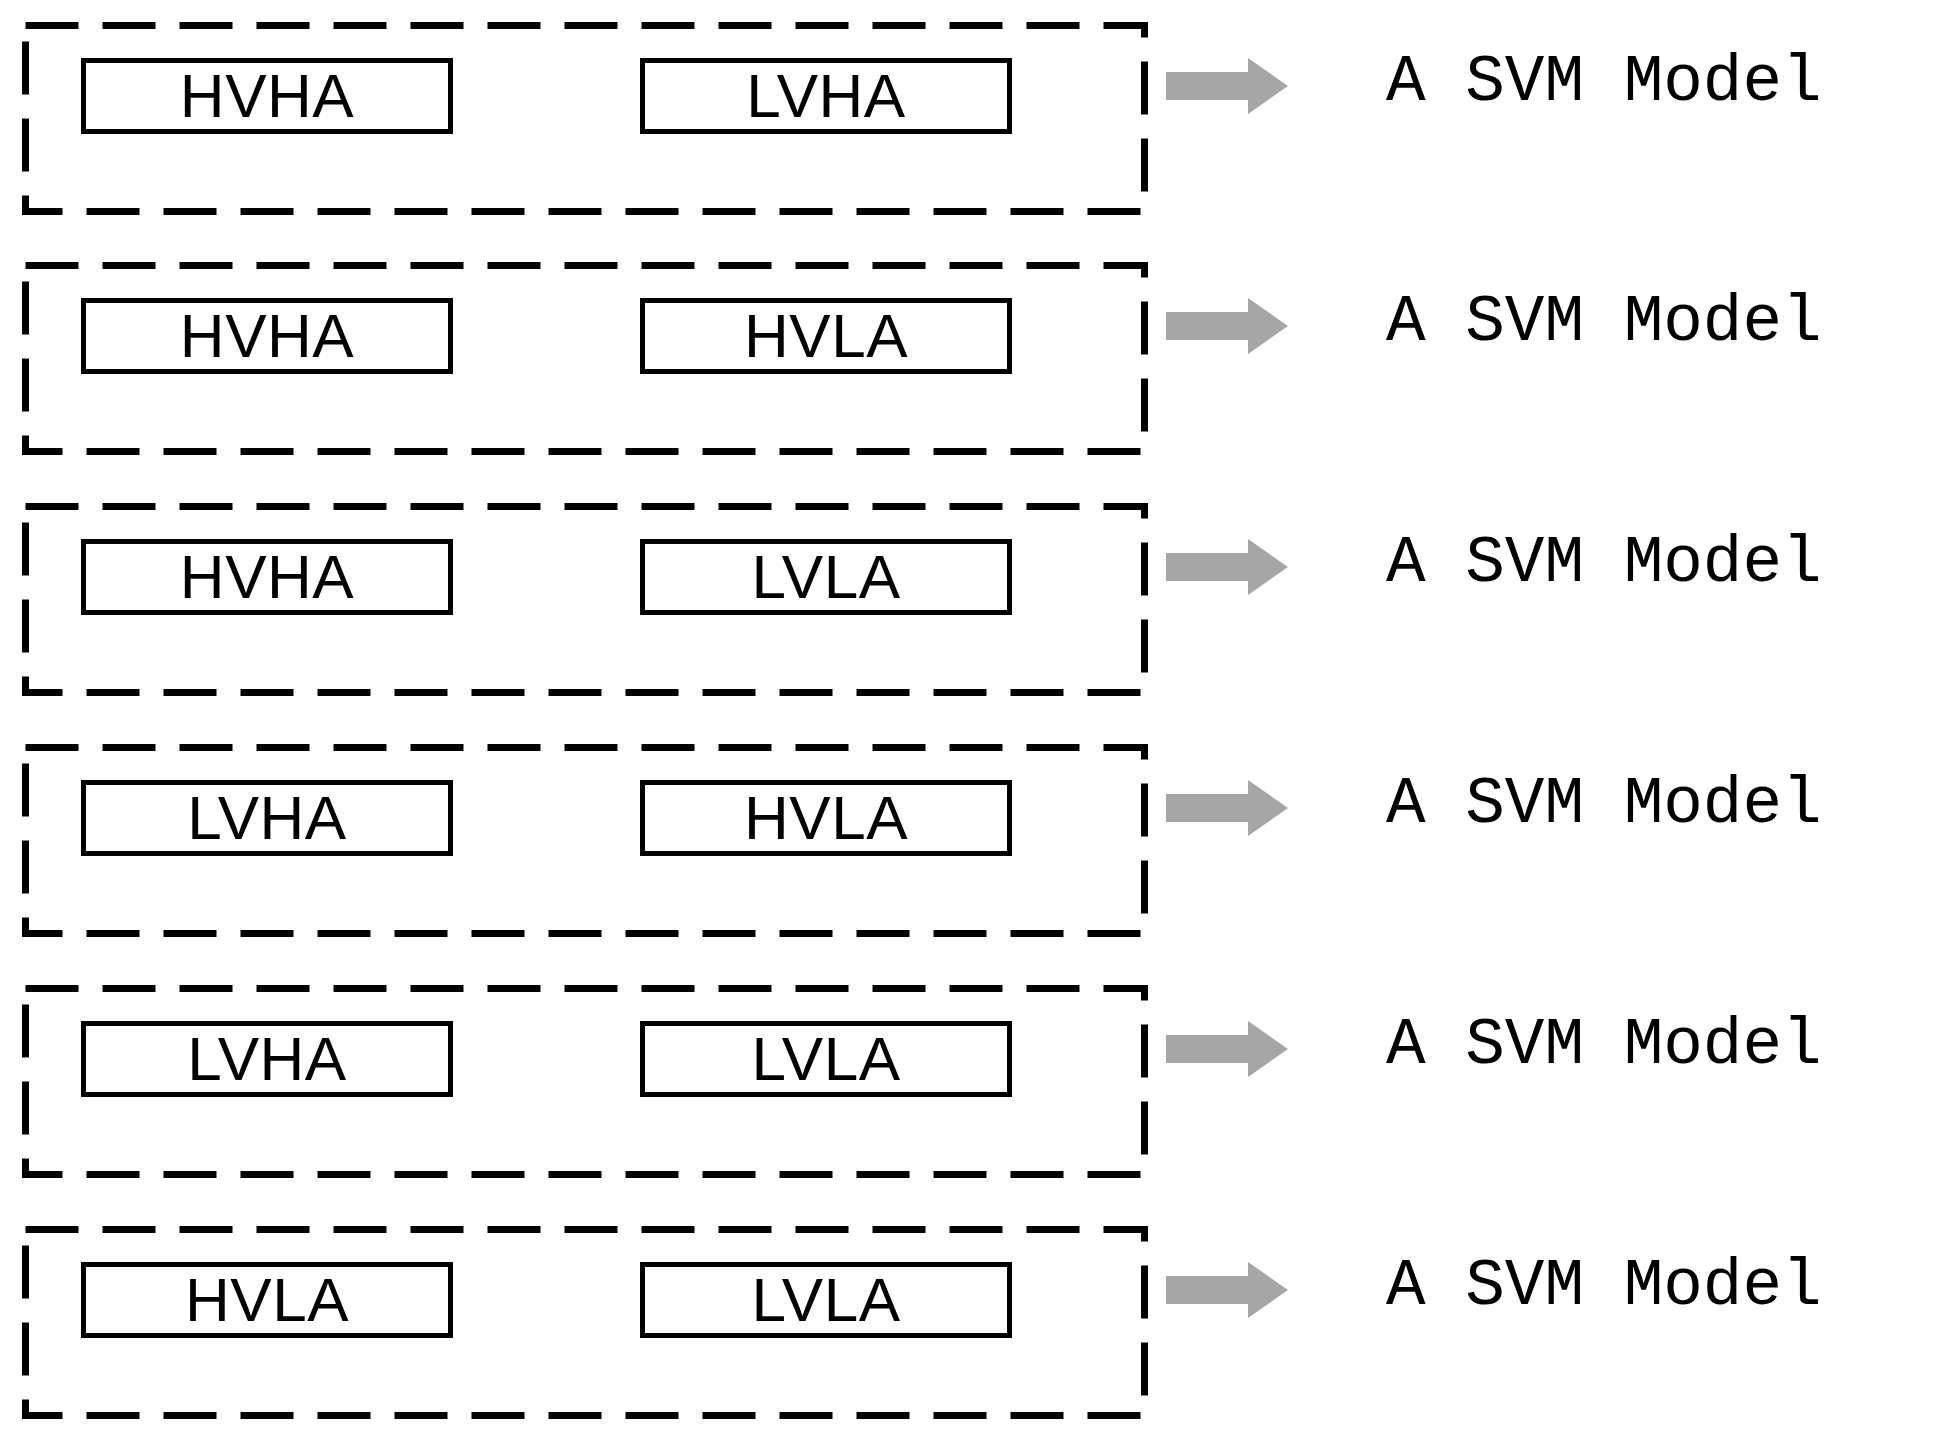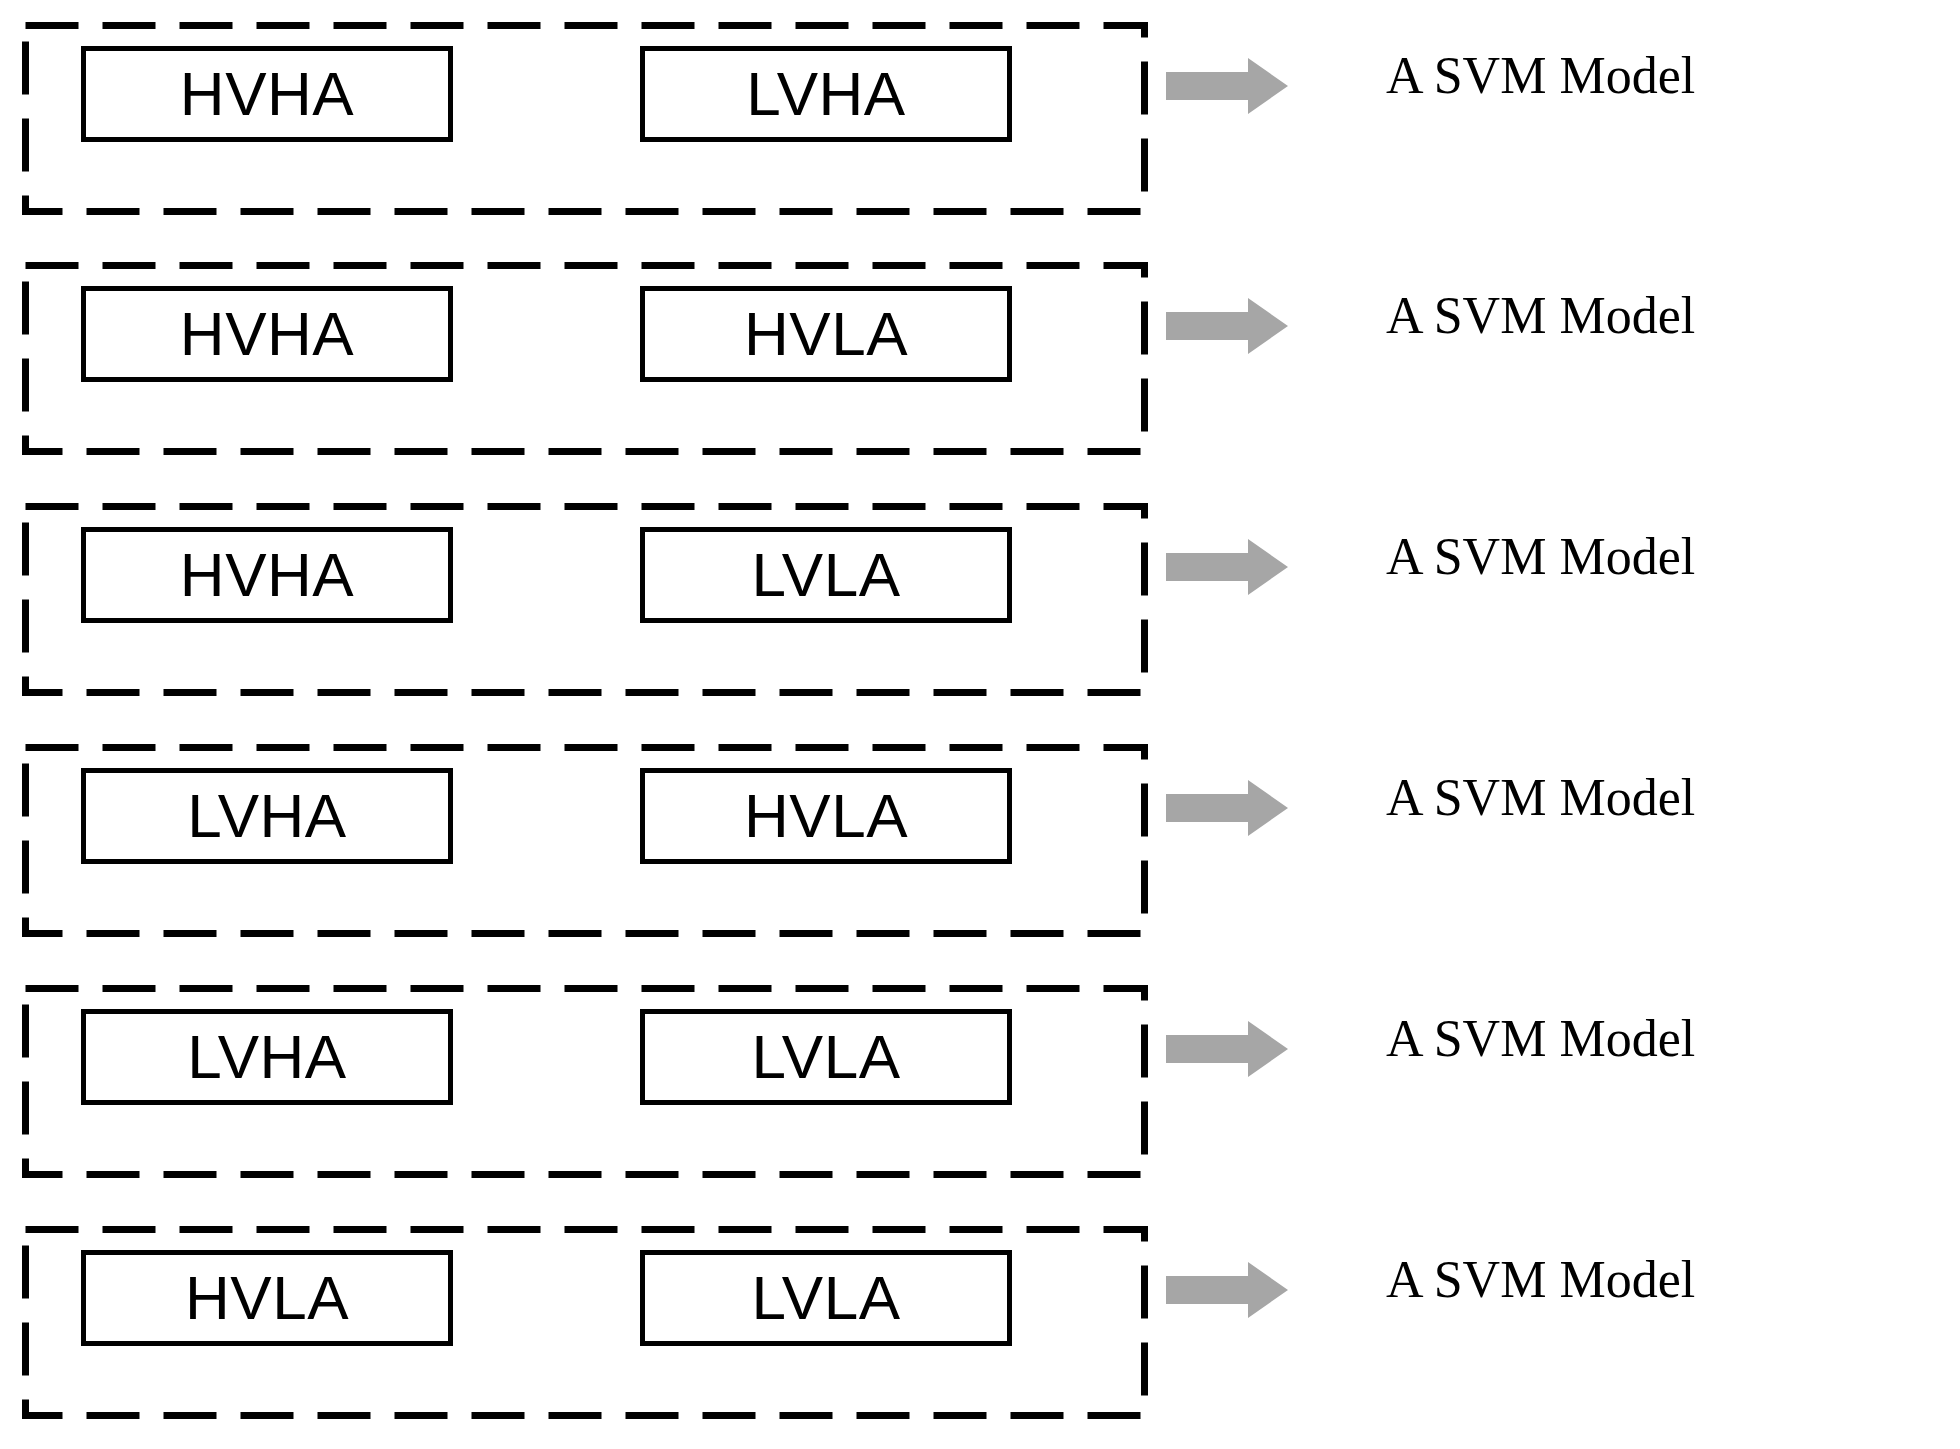--- a/index.html
+++ b/index.html
@@ -42,22 +42,22 @@
     fill: none;
     stroke: #000000;
     stroke-width: 7;
     stroke-dasharray: 53 24;
     stroke-linecap: butt;
   }
 
   
   .class-box {
     position: absolute;
-    top: 24px;
-    height: 96px;
+    top: 36px;
+    height: 76px;
     box-sizing: border-box;
     border: 5px solid #000000;
     background: #ffffff;
     display: flex;
     align-items: center;
     justify-content: center;
   }
   .class-box.left  { left: 59px;  width: 372px; }
   .class-box.right { left: 618px; width: 372px; }
 
@@ -78,22 +78,22 @@
     width: 122px;
     height: 56px;
     display: block;
   }
   .arrow polygon { fill: #a6a6a6; }
 
   
   .model-text {
     position: absolute;
     left: 1386px;
-    font-family: Liberation Serif, serif;
-    font-size: 52px;
+    font-family: Liberation Mono, monospace;
+    font-size: 66px;
     font-weight: 400;
     line-height: 1;
     color: #000000;
     white-space: nowrap;
   }
 </style>
 </head>
 <body>
 
 <div id="diagram">

